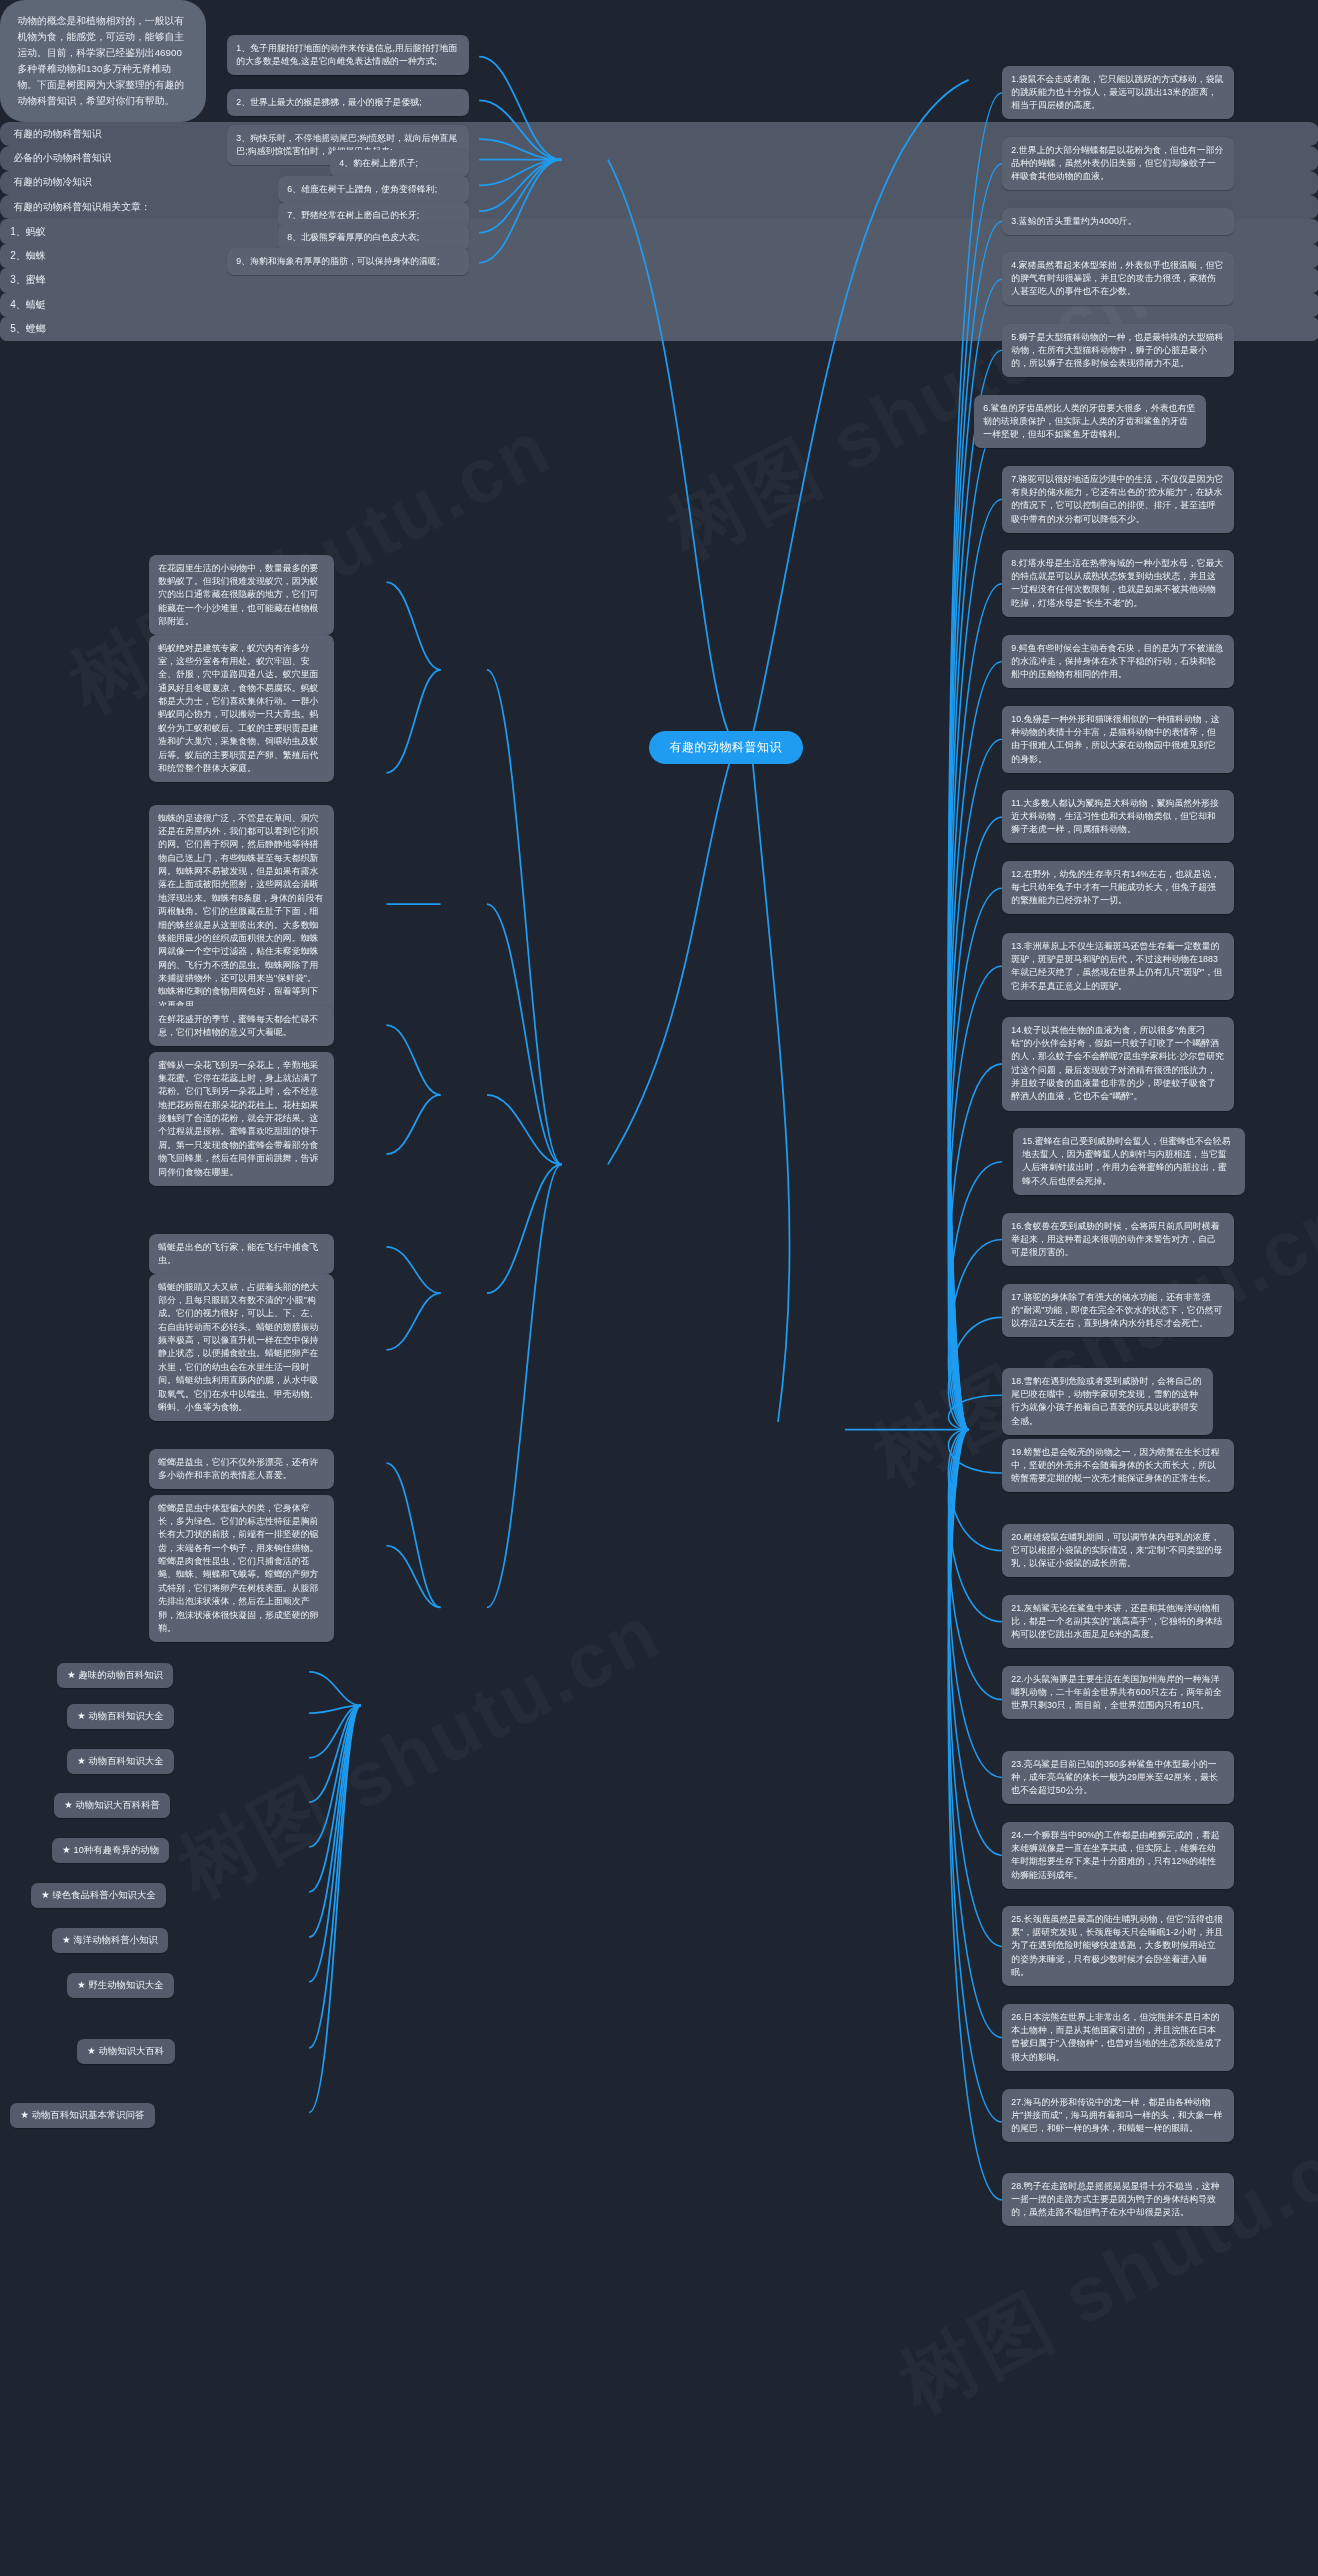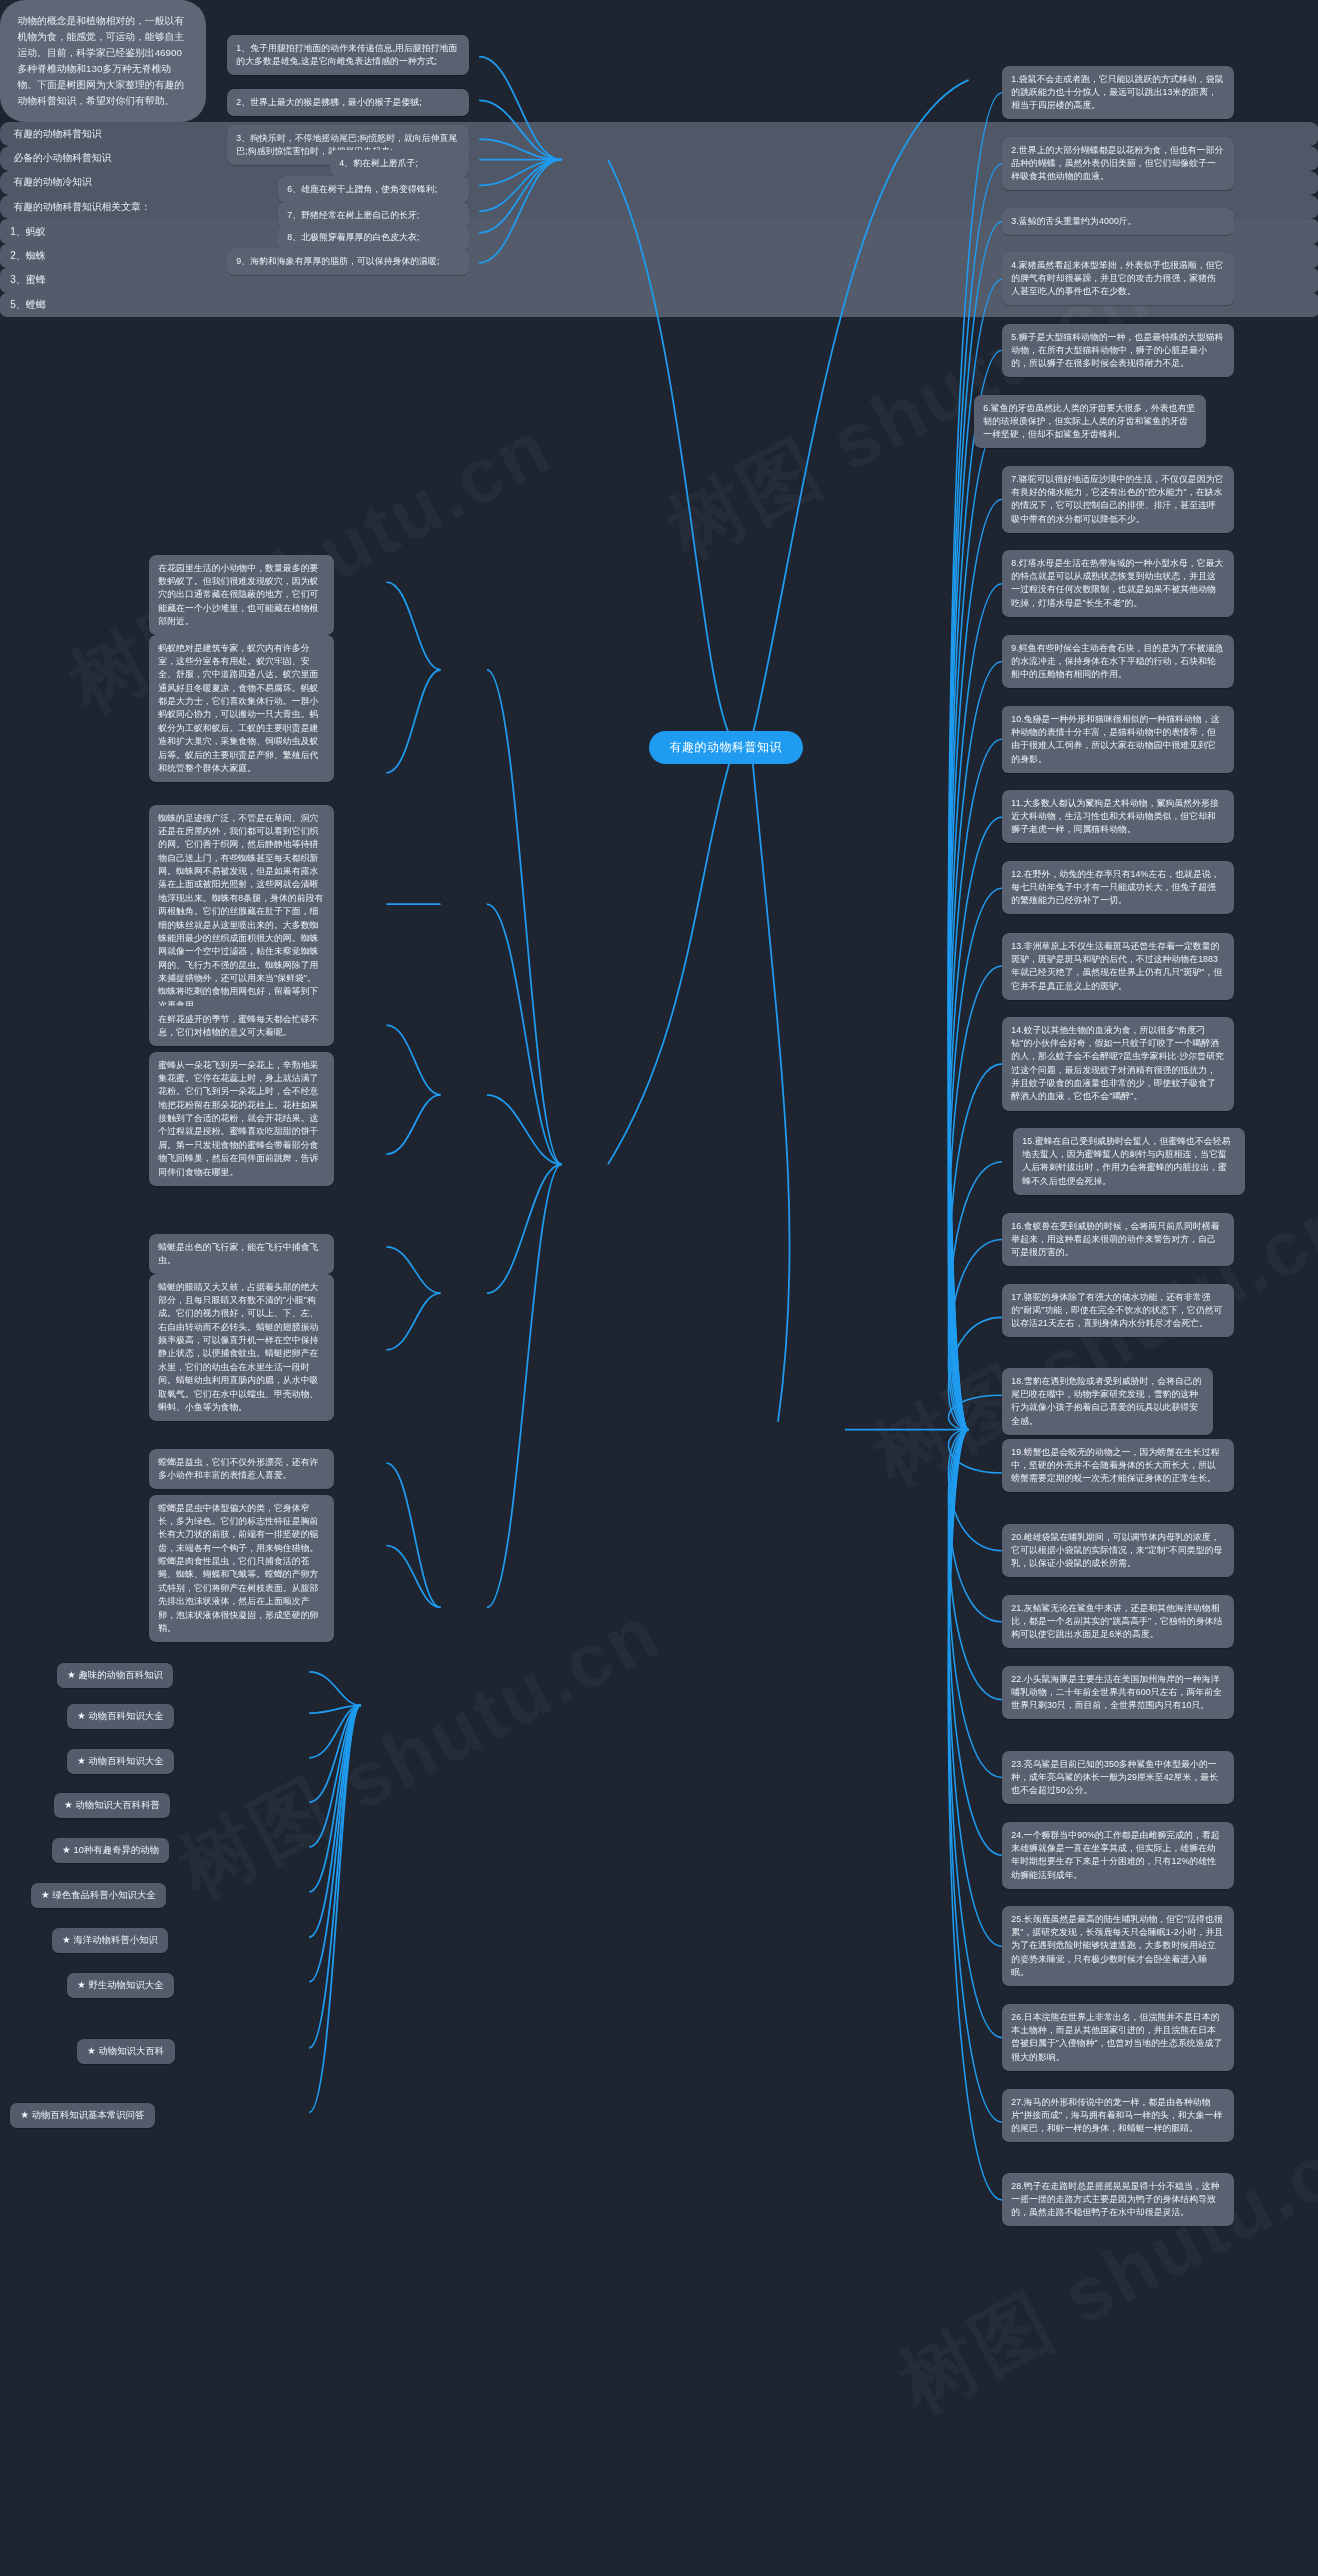--- a/index.html
+++ b/index.html
@@ -163,20 +163,21 @@
   <div class="node leaf" style="left:227px; top:125px; width:242px;">3、狗快乐时，不停地摇动尾巴;狗愤怒时，就向后伸直尾巴;狗感到惊慌害怕时，就把尾巴夹起来;</div>
   <div class="node leaf" style="left:330px; top:150px; width:139px;">4、豹在树上磨爪子;</div>
   <div class="node leaf" style="left:278px; top:176px; width:191px;">6、雄鹿在树干上蹭角，使角变得锋利;</div>
   <div class="node leaf" style="left:278px; top:202px; width:191px;">7、野猪经常在树上磨自己的长牙;</div>
   <div class="node leaf" style="left:278px; top:224px; width:191px;">8、北极熊穿着厚厚的白色皮大衣;</div>
   <div class="node leaf" style="left:227px; top:248px; width:242px;">9、海豹和海象有厚厚的脂肪，可以保持身体的温暖;</div>
 
   <div class="subtopic" style="left:443px; top:659px;">1、蚂蚁</div>
   <div class="subtopic" style="left:443px; top:894px;">2、蜘蛛</div>
   <div class="subtopic" style="left:443px; top:1084px;">3、蜜蜂</div>
+  <div class="subtopic" style="left:443px; top:1283px;">4、蜻蜓</div>
   <div class="subtopic" style="left:443px; top:1597px;">5、螳螂</div>
 
   <div class="node leaf" style="left:149px; top:555px; width:185px;">在花园里生活的小动物中，数量最多的要数蚂蚁了。但我们很难发现蚁穴，因为蚁穴的出口通常藏在很隐蔽的地方，它们可能藏在一个小沙堆里，也可能藏在植物根部附近。</div>
   <div class="node leaf" style="left:149px; top:635px; width:185px;">蚂蚁绝对是建筑专家，蚁穴内有许多分室，这些分室各有用处。蚁穴牢固、安全、舒服，穴中道路四通八达。蚁穴里面通风好且冬暖夏凉，食物不易腐坏。蚂蚁都是大力士，它们喜欢集体行动。一群小蚂蚁同心协力，可以搬动一只大青虫。蚂蚁分为工蚁和蚁后。工蚁的主要职责是建造和扩大巢穴，采集食物、饲喂幼虫及蚁后等。蚁后的主要职责是产卵、繁殖后代和统管整个群体大家庭。</div>
 
   <div class="node leaf" style="left:149px; top:805px; width:185px;">蜘蛛的足迹很广泛，不管是在草间、洞穴还是在房屋内外，我们都可以看到它们织的网。它们善于织网，然后静静地等待猎物自己送上门，有些蜘蛛甚至每天都织新网。蜘蛛网不易被发现，但是如果有露水落在上面或被阳光照射，这些网就会清晰地浮现出来。蜘蛛有8条腿，身体的前段有两根触角。它们的丝腺藏在肚子下面，细细的蛛丝就是从这里喷出来的。大多数蜘蛛能用最少的丝织成面积很大的网。蜘蛛网就像一个空中过滤器，粘住未察觉蜘蛛网的、飞行力不强的昆虫。蜘蛛网除了用来捕捉猎物外，还可以用来当"保鲜袋"。蜘蛛将吃剩的食物用网包好，留着等到下次再食用。</div>
 
   <div class="node leaf" style="left:149px; top:1006px; width:185px;">在鲜花盛开的季节，蜜蜂每天都会忙碌不息，它们对植物的意义可大着呢。</div>
   <div class="node leaf" style="left:149px; top:1052px; width:185px;">蜜蜂从一朵花飞到另一朵花上，辛勤地采集花蜜。它停在花蕊上时，身上就沾满了花粉。它们飞到另一朵花上时，会不经意地把花粉留在那朵花的花柱上。花柱如果接触到了合适的花粉，就会开花结果。这个过程就是授粉。蜜蜂喜欢吃甜甜的饼干屑。第一只发现食物的蜜蜂会带着部分食物飞回蜂巢，然后在同伴面前跳舞，告诉同伴们食物在哪里。</div>
 

